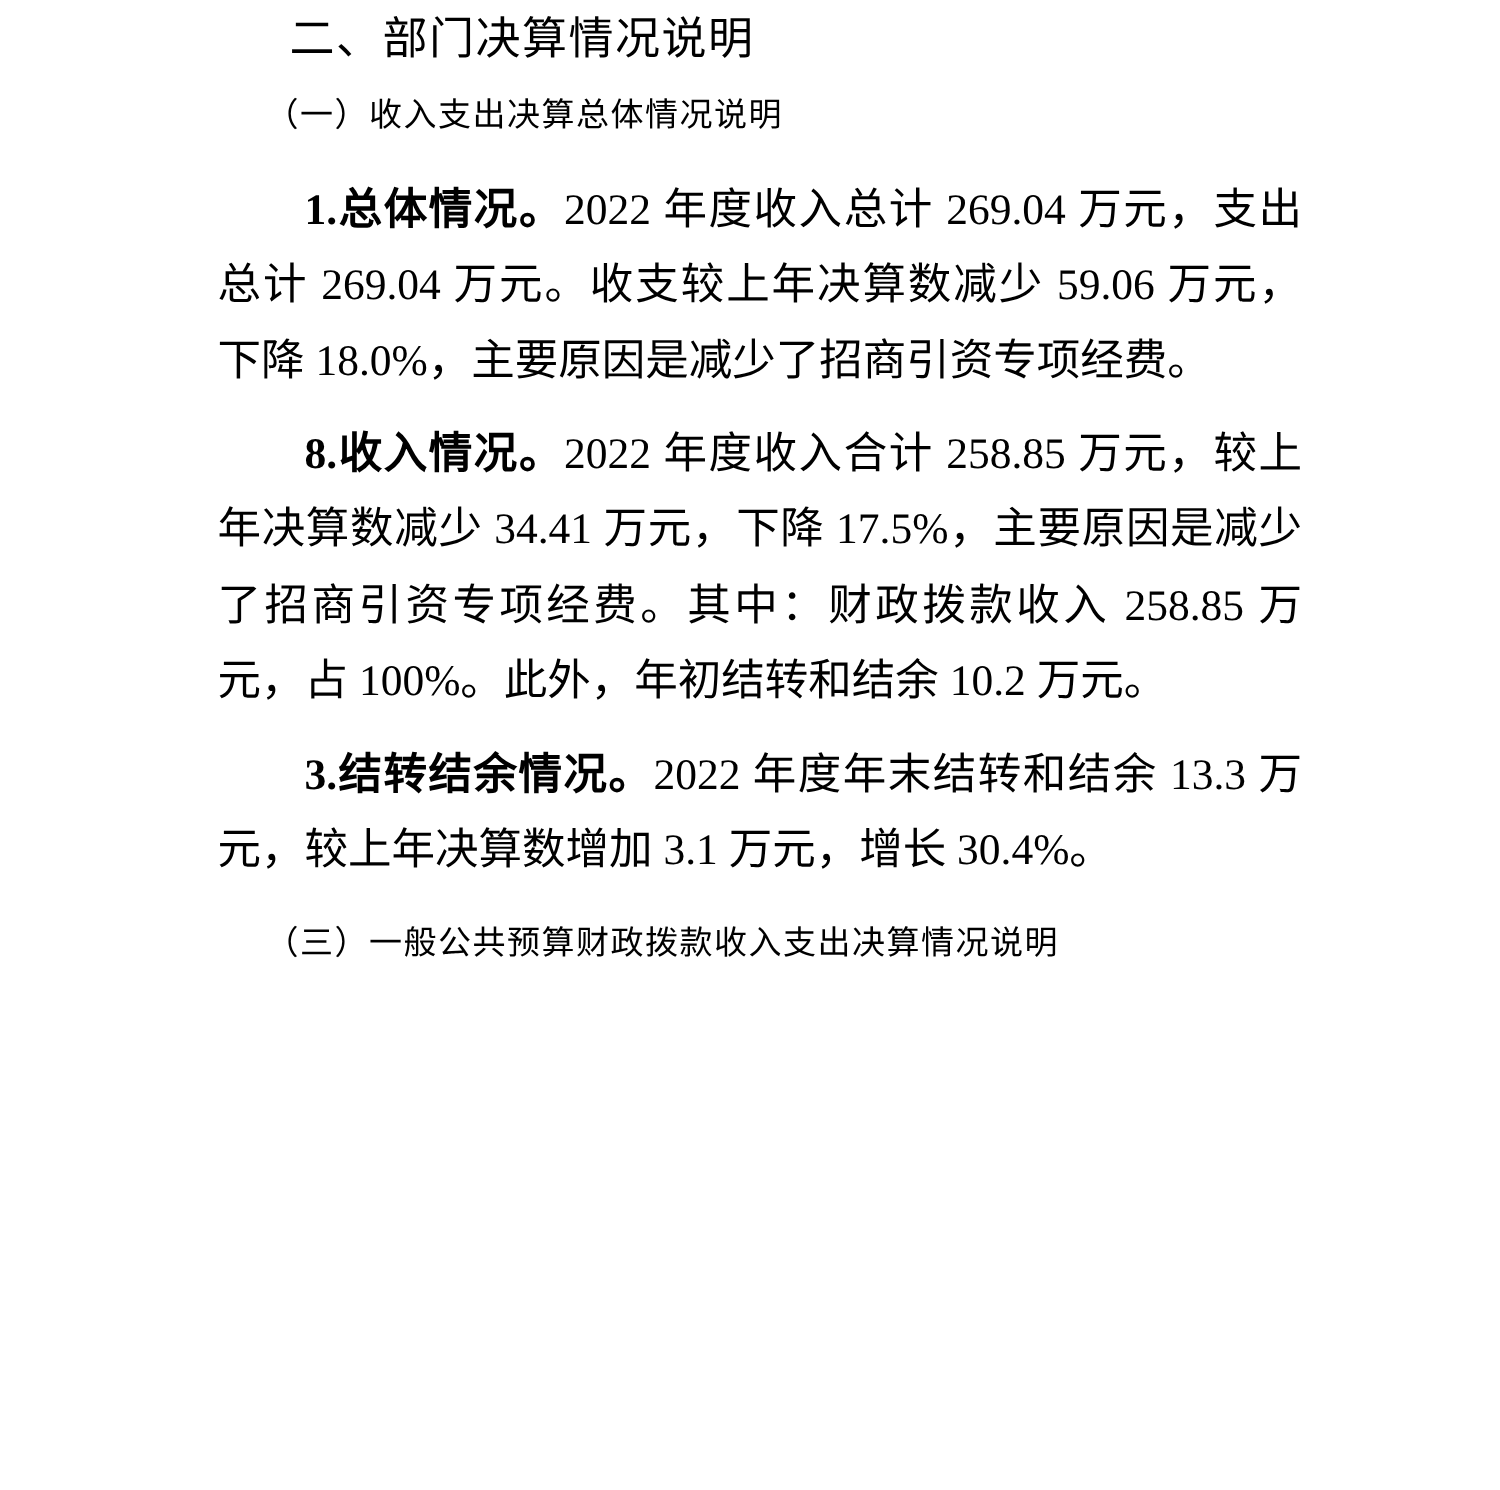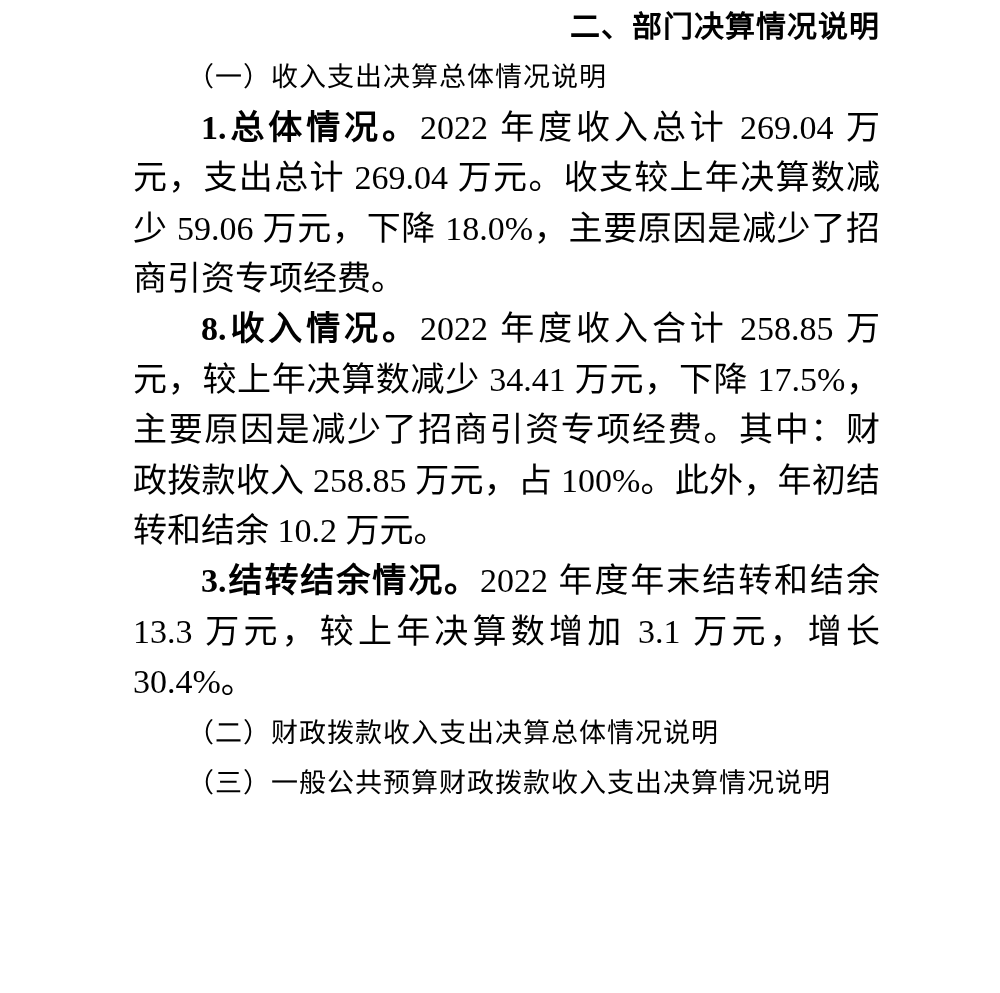--- a/index.html
+++ b/index.html
@@ -15,45 +15,44 @@
   }
   .page {
     box-sizing: border-box;
     width: 1000px;
     height: 993px;
     padding: 2px 120px 0 133px;
     background: #ffffff;
   }
   .h1 {
     font-family: "Liberation Sans", "DejaVu Sans", sans-serif;
-    font-weight: bold;
+    font-weight: normal;
     font-size: 30px;
     line-height: 50.4px;
     margin: 0;
     text-indent: 2em;
     letter-spacing: 1px;
     white-space: nowrap;
-    text-align: right;
   }
   .h2 {
     font-family: "Liberation Serif", "DejaVu Serif", serif;
     font-weight: normal;
-    font-size: 27px;
+    font-size: 22px;
     line-height: 50.4px;
     margin: 0;
     text-indent: 2em;
     letter-spacing: 1px;
     white-space: nowrap;
   }
   .para {
     font-family: "Liberation Serif", "DejaVu Serif", serif;
     font-weight: normal;
-    font-size: 34px;
+    font-size: 29px;
     line-height: 50.4px;
-    margin: 0;
+    margin: 12px;
     text-indent: 2em;
     text-align: justify;
   }
   .lead {
     font-weight: bold;
   }
 </style>
 </head>
 <body>
 
@@ -63,18 +62,17 @@
 
   <h2 class="h2">（一）收入支出决算总体情况说明</h2>
 
   <p class="para"><span class="lead">1.总体情况。</span><span>2022 年度收入总计 269.04 万元，支出总计 269.04 万元。收支较上年决算数减少 59.06 万元，下降 18.0%，主要原因是减少了招商引资专项经费。</span></p>
 
   <p class="para"><span class="lead">8.收入情况。</span><span>2022 年度收入合计 258.85 万元，较上年决算数减少 34.41 万元，下降 17.5%，主要原因是减少了招商引资专项经费。其中：财政拨款收入 258.85 万元，占 100%。此外，年初结转和结余 10.2 万元。</span></p>
 
 
   <p class="para"><span class="lead">3.结转结余情况。</span><span>2022 年度年末结转和结余 13.3 万元，较上年决算数增加 3.1 万元，增长 30.4%。</span></p>
 
-  <h2 class="h2">（二）财政拨款收入支出决算总体情况说明</h2>
 
 
   <h2 class="h2">（三）一般公共预算财政拨款收入支出决算情况说明</h2>
 
 </div>
 
 </body></html>

